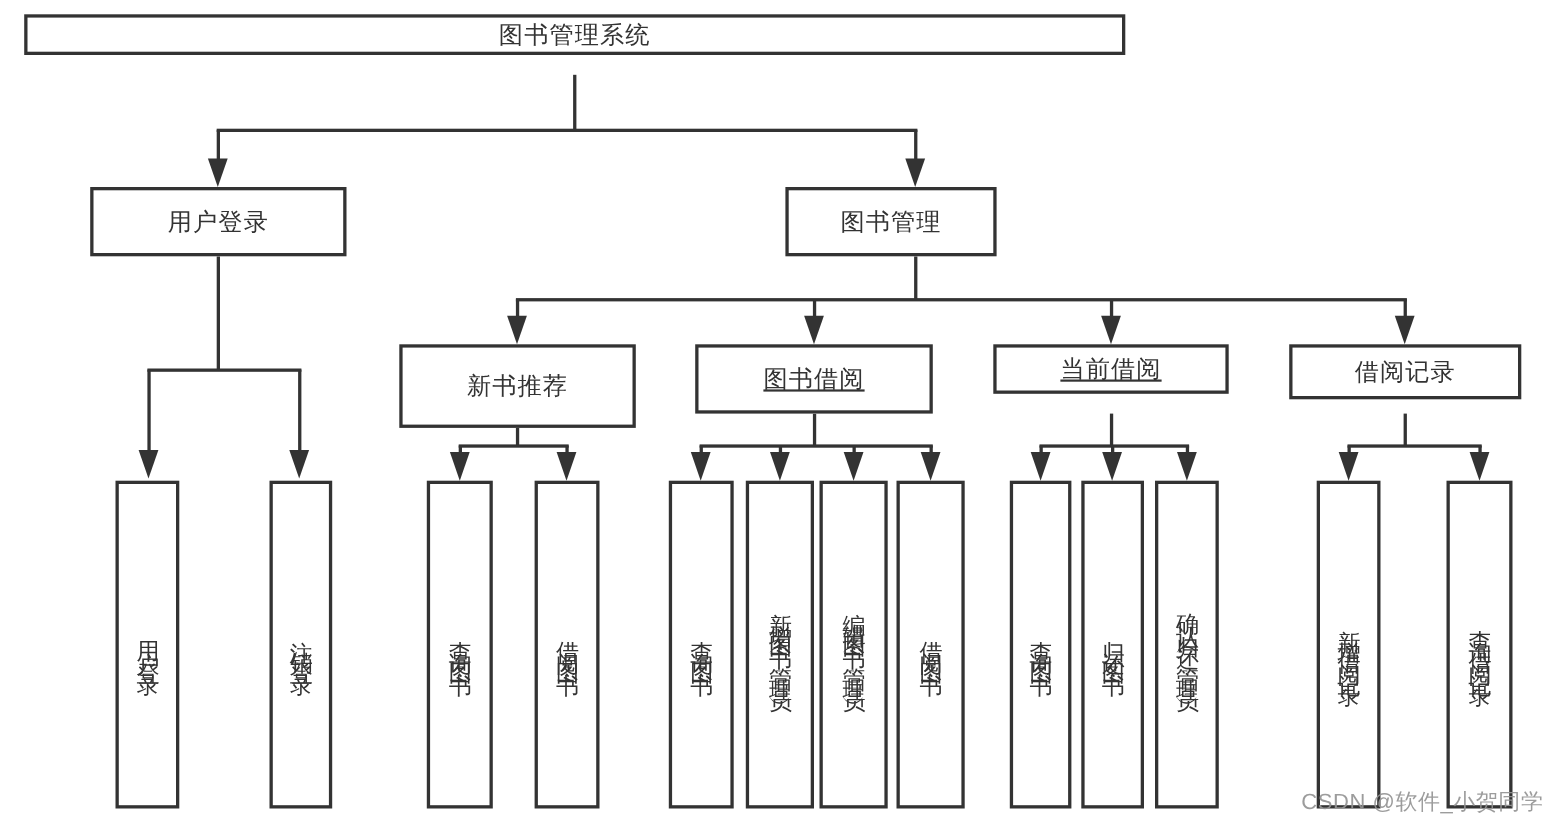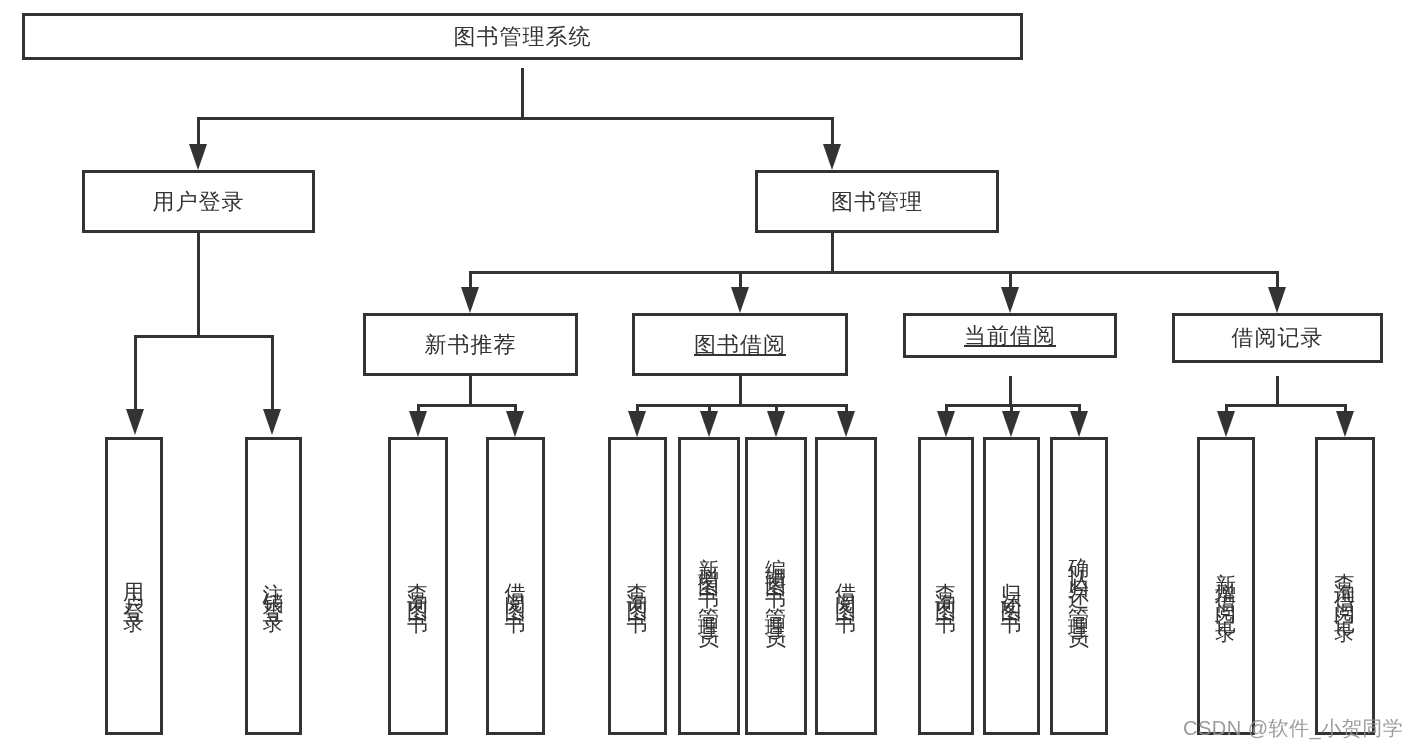--- a/index.html
+++ b/index.html
@@ -101,30 +101,30 @@
     <div class="arrow" style="left: 506px; top: 411px;"></div>
     <div class="arrow" style="left: 628px; top: 411px;"></div>
     <div class="arrow" style="left: 700px; top: 411px;"></div>
     <div class="arrow" style="left: 767px; top: 411px;"></div>
     <div class="arrow" style="left: 837px; top: 411px;"></div>
     <div class="arrow" style="left: 937px; top: 411px;"></div>
     <div class="arrow" style="left: 1002px; top: 411px;"></div>
     <div class="arrow" style="left: 1070px; top: 411px;"></div>
     <div class="arrow" style="left: 1217px; top: 411px;"></div>
     <div class="arrow" style="left: 1336px; top: 411px;"></div>
-    <div class="node h" style="left: 22px; top: 13px; width: 1001px; height: 47px;">
+    <div class="node h" style="left: 22px; top: 13px; width: 1001px; height: 37px;">
       <span>图书管理系统</span>
     </div>
     <div class="node h" style="left: 82px; top: 170px; width: 233px; height: 63px;">
       <span>用户登录</span>
     </div>
-    <div class="node h" style="left: 714px; top: 170px; width: 244px; height: 63px; margin-left: 41px;">
+    <div class="node h" style="left: 714px; top: 170px; width: 192px; height: 63px;">
       <span>图书管理</span>
     </div>
-    <div class="node h" style="left: 363px; top: 313px; width: 215px; height: 63px;">
+    <div class="node h" style="left: 363px; top: 313px; width: 215px; height: 76px;">
       <span>新书推荐</span>
     </div>
     <div class="node h" style="left: 632px; top: 313px; width: 216px; height: 63px; text-decoration: underline;">
       <span>图书借阅</span>
     </div>
     <div class="node h" style="left: 903px; top: 313px; width: 214px; height: 45px; text-decoration: underline;">
       <span>当前借阅</span>
     </div>
     <div class="node h" style="left: 1172px; top: 313px; width: 211px; height: 50px;">
       <span>借阅记录</span>

